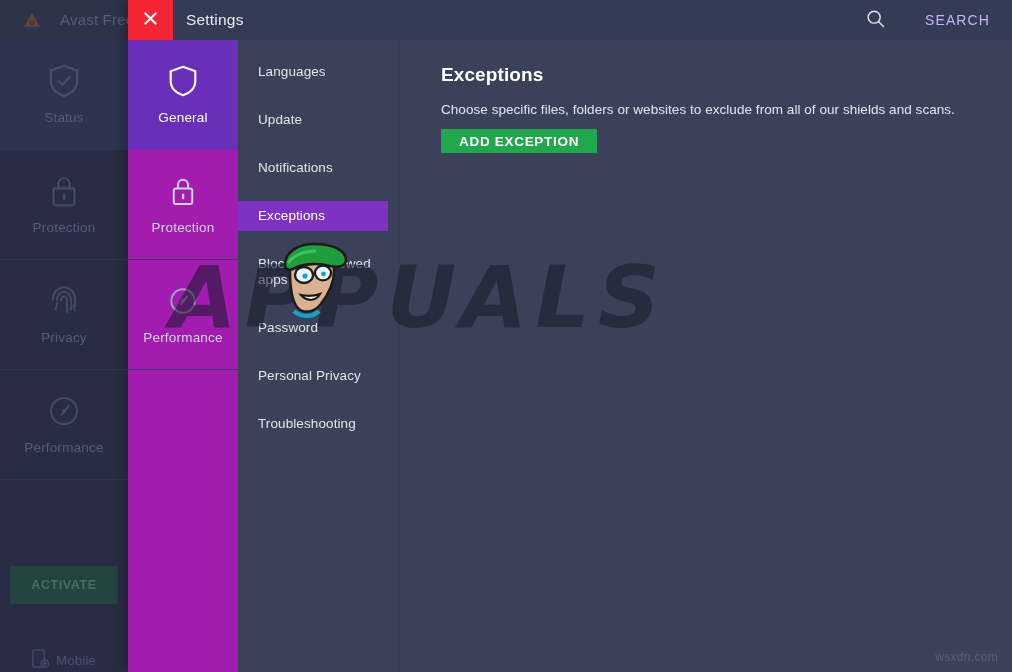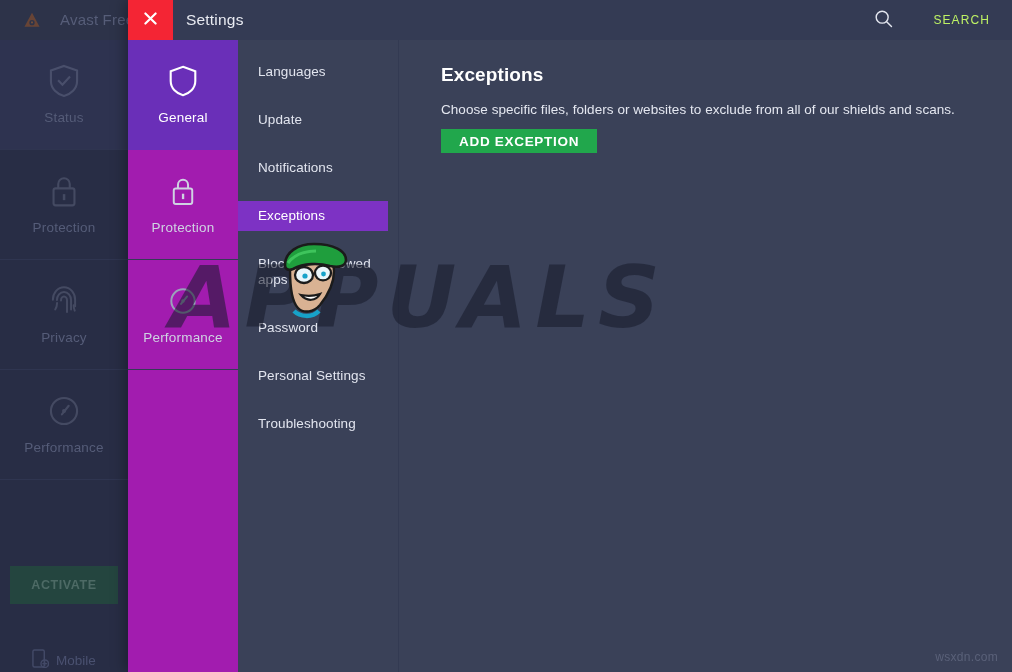--- a/index.html
+++ b/index.html
@@ -172,23 +172,23 @@
     position: absolute;
     right: 12px; top: 0;
     height: 40px;
     display: flex; align-items: center;
     gap: 11px;
     padding: 0 10px;
     cursor: pointer;
   }
   .search-box svg { width: 19px; height: 19px; }
   .search-label {
-    font-size: 12px;
+    font-size: 14px;
     letter-spacing: 1.1px;
-    color: #bef264;
+    color: #c4b5fd;
     margin-left: 29px;
   }
 
   
   .cat-rail {
     position: absolute;
     left: 0; top: 40px;
     width: 110px; height: 632px;
     background: #a21caf;
     border-right: 1px solid #333a52;
@@ -453,21 +453,21 @@
       </div>
     </div>
 
     <div class="subnav">
       <div class="subnav-item">Languages</div>
       <div class="subnav-item">Update</div>
       <div class="subnav-item">Notifications</div>
       <div class="subnav-item active">Exceptions</div>
       <div class="subnav-item">Blocked &amp; Allowed apps</div>
       <div class="subnav-item">Password</div>
-      <div class="subnav-item">Personal Settings</div>
+      <div class="subnav-item">Personal Privacy</div>
       <div class="subnav-item">Troubleshooting</div>
     </div>
 
     <div class="pane">
       <div class="pane-title">Exceptions</div>
       <div class="pane-desc">Choose specific files, folders or websites to exclude from all of our shields and scans.</div>
       <button class="add-btn">ADD EXCEPTION</button>
     </div>
   </div>
 

